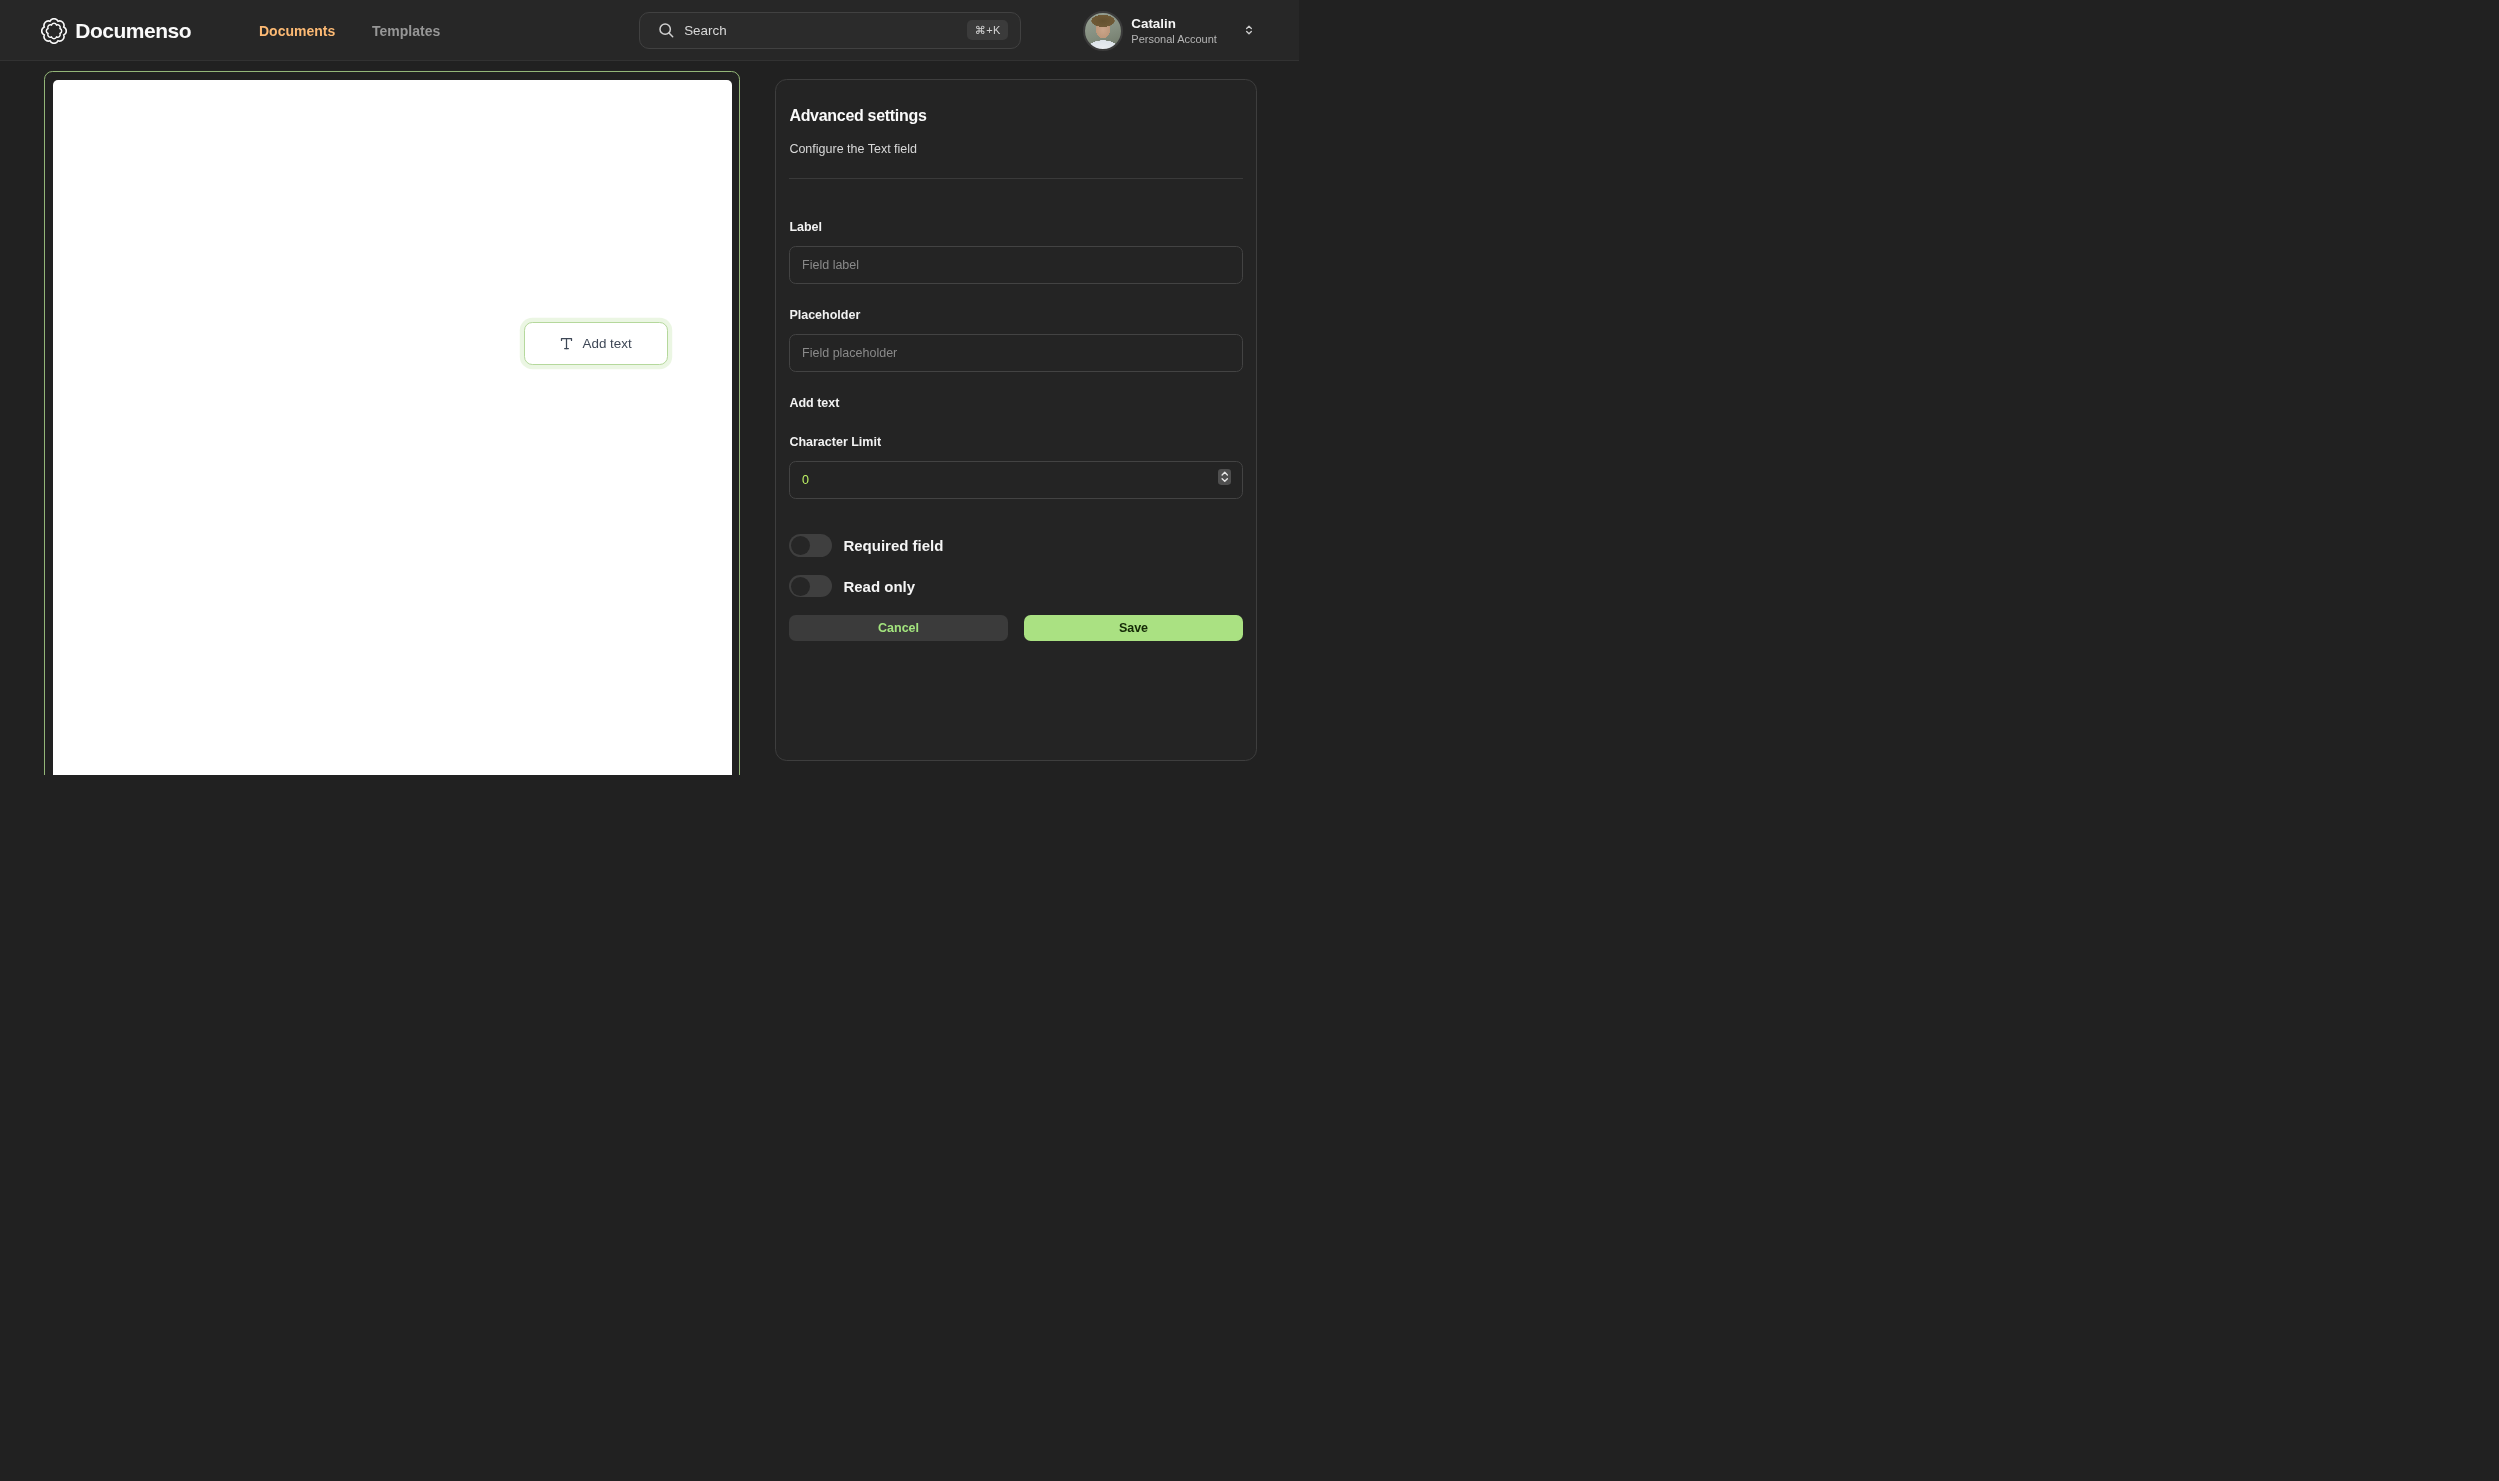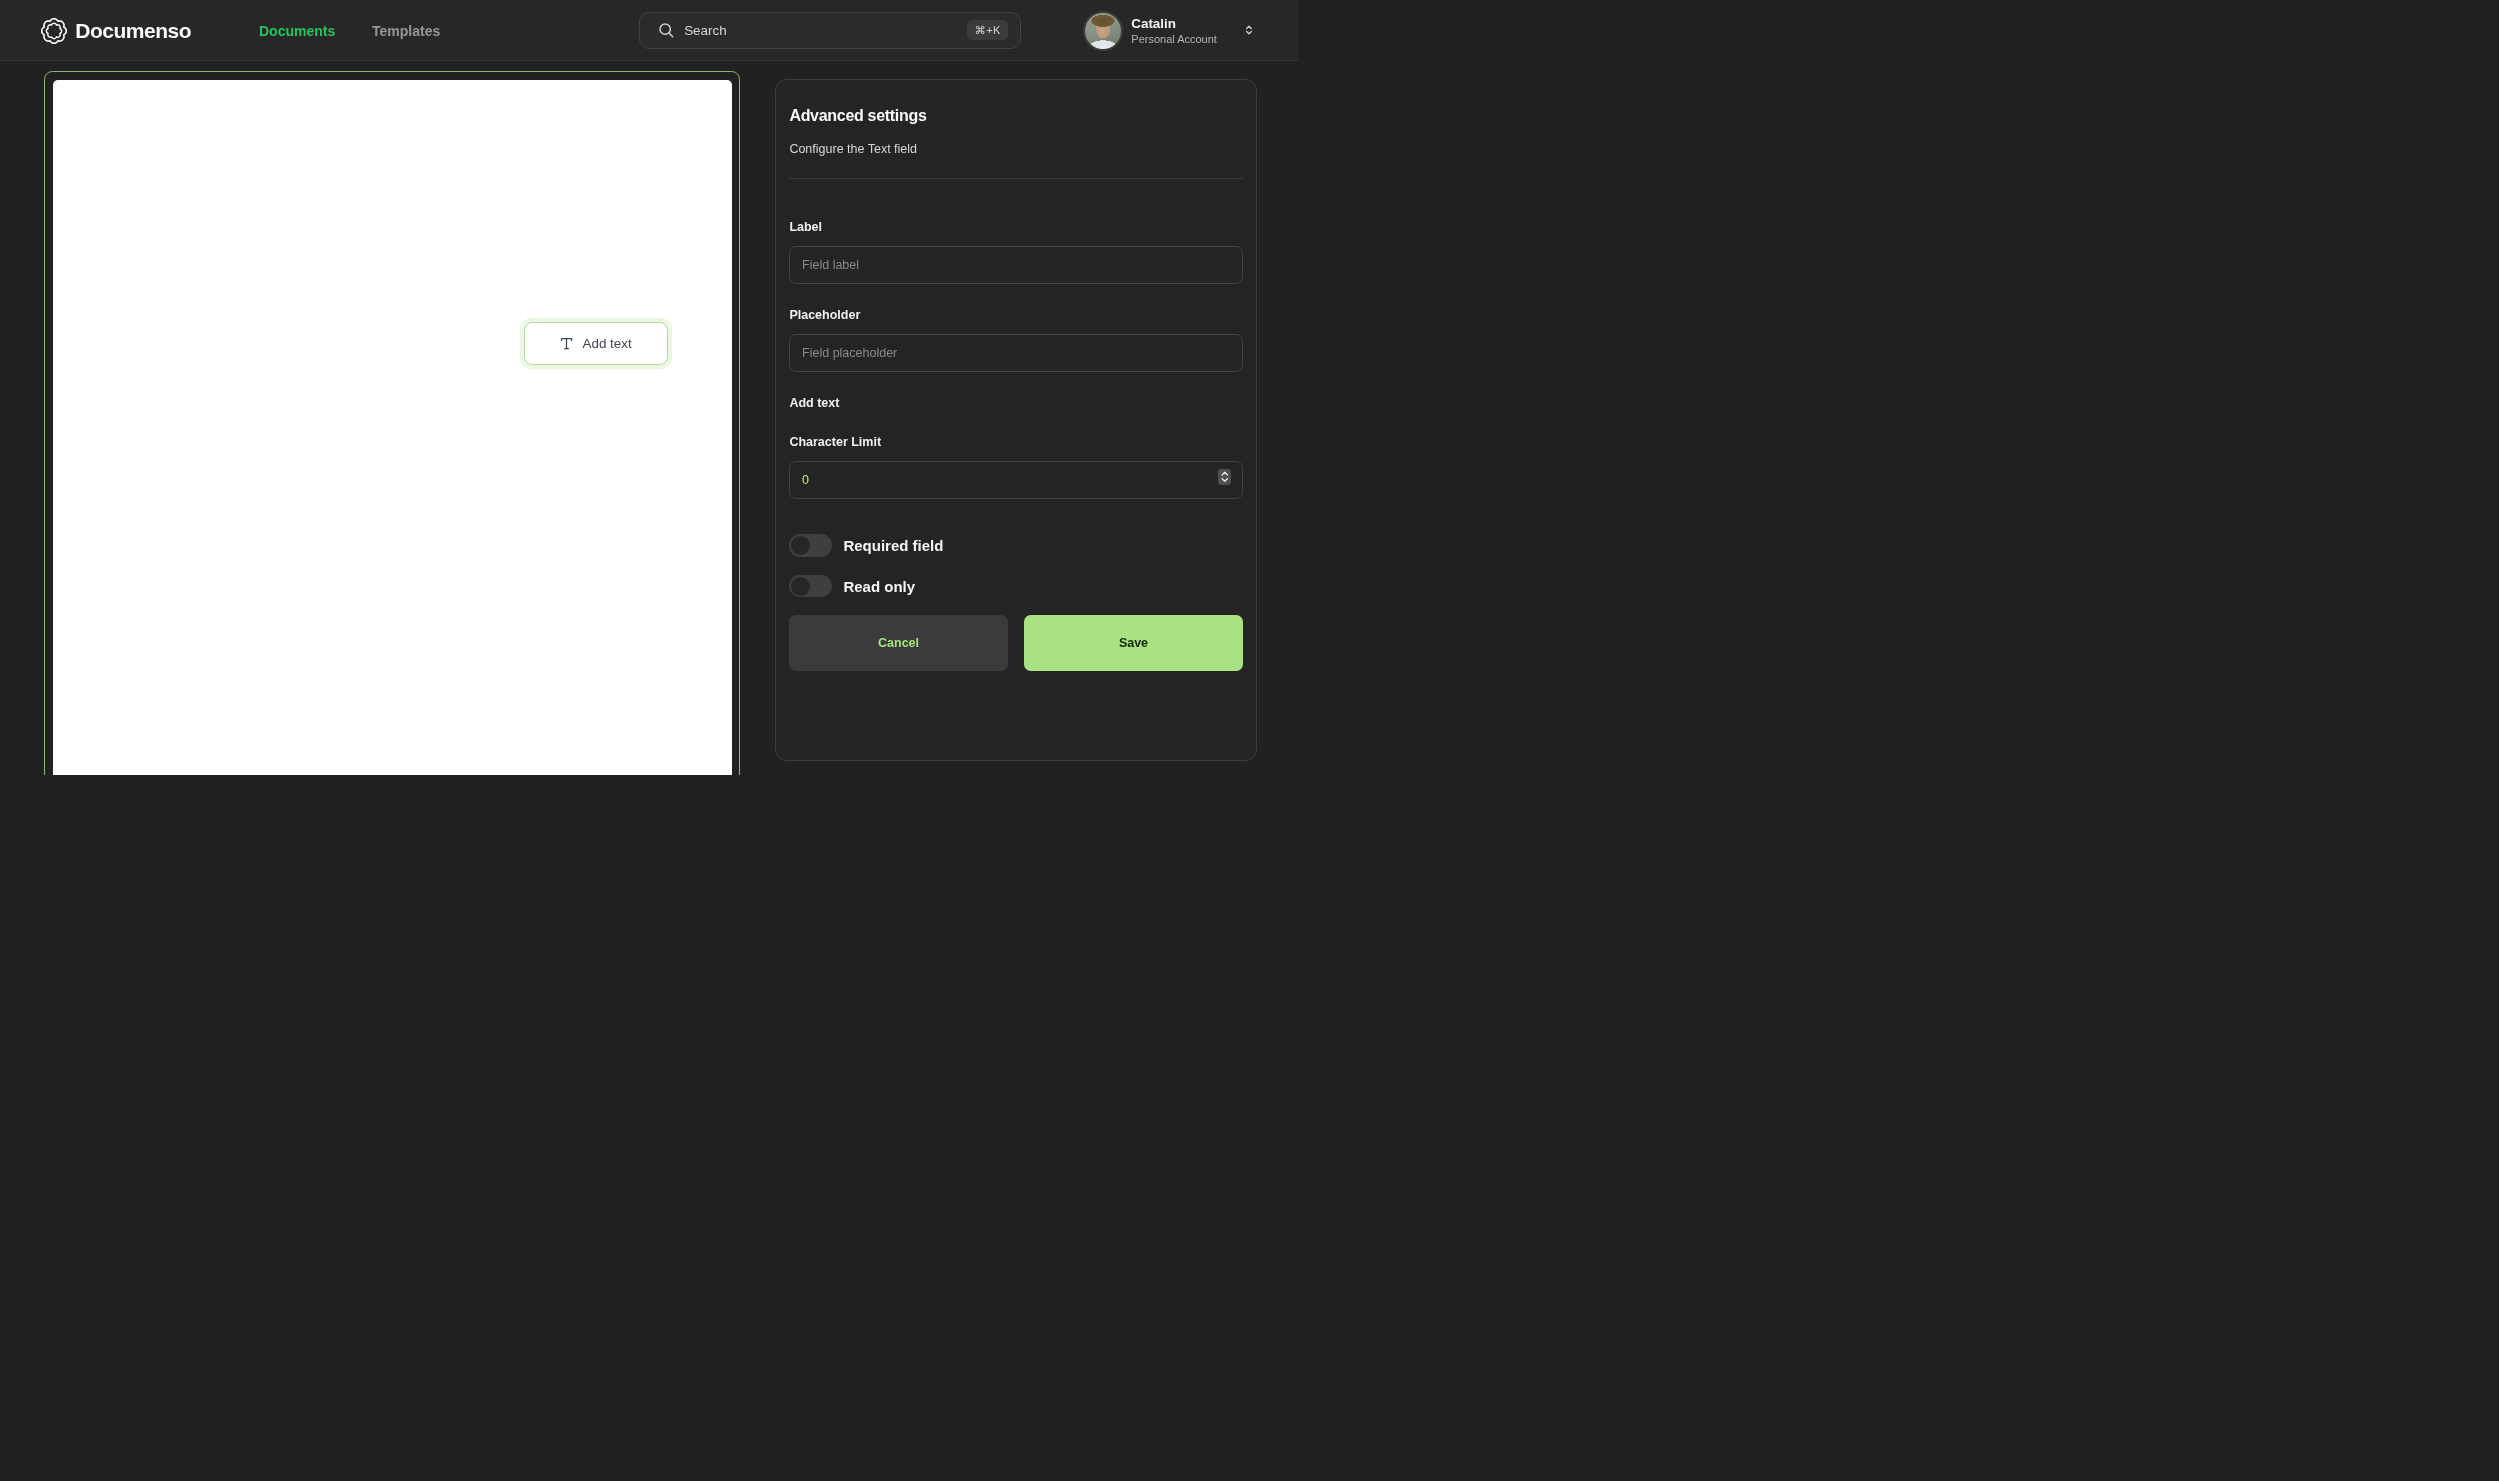--- a/index.html
+++ b/index.html
@@ -13,21 +13,21 @@
 
   
   .topbar {
     position:absolute; left:0; top:0; width:100%; height:61px;
     background:#272727; border-bottom:0.8px solid #323232;
   }
   .brand { position:absolute; left:41px; top:0; height:61px; display:flex; align-items:center; gap:8.3px; cursor:pointer; }
   .brand svg { display:block; }
   .brand-name { color:#fafafa; font-size:21px; font-weight:800; letter-spacing:-0.5px; }
   .nav-item { position:absolute; top:0; height:61px; display:flex; align-items:center; font-size:14px; font-weight:600; cursor:pointer; }
-  .nav-documents { left:259px; color:#22c55e;justify-content:center; }
+  .nav-documents { left:259px; color:#fdba74;justify-content:center; }
   .nav-templates { left:372px; color:#979797; }
 
   .searchbox {
     position:absolute; left:639px; top:11.7px; width:382px; height:37px;
     border:0.8px solid #414141; background:#2b2b2b; border-radius:10px;
     display:flex; align-items:center; padding:0 11.7px 0 17.5px; cursor:text;
   }
   .searchbox .search-label { color:#d8d8d8; font-size:13.4px; margin-left:10px; flex:1; }
   .kbd {
     background:#3b3b3b; color:#d4d4d4; border-radius:5px;
@@ -113,21 +113,21 @@
     background:#3f3f3f; cursor:pointer; flex:0 0 auto;
   }
   .switch .knob {
     position:absolute; left:1.7px; top:1.7px; width:19px; height:19px;
     border-radius:50%; background:#262626;
   }
   .toggle-label { margin-left:11px; color:#f5f5f5; font-size:15px; font-weight:600; }
 
   .button-row { margin-top:17.5px; display:flex; gap:16.7px; }
   .btn {
-    flex:1; height:56px; border:none; border-radius:6.7px;
+    flex:1; height:26px; border:none; border-radius:6.7px;
     font-family:"Liberation Sans", sans-serif; font-size:12.5px; font-weight:600;
     cursor:pointer;
   }
   .btn-cancel { background:#3b3b3b; color:#a3e47e; }
   .btn-save { background:#aae182; color:#142906; }
 </style>
 </head>
 <body>
 
 <div id="app">

